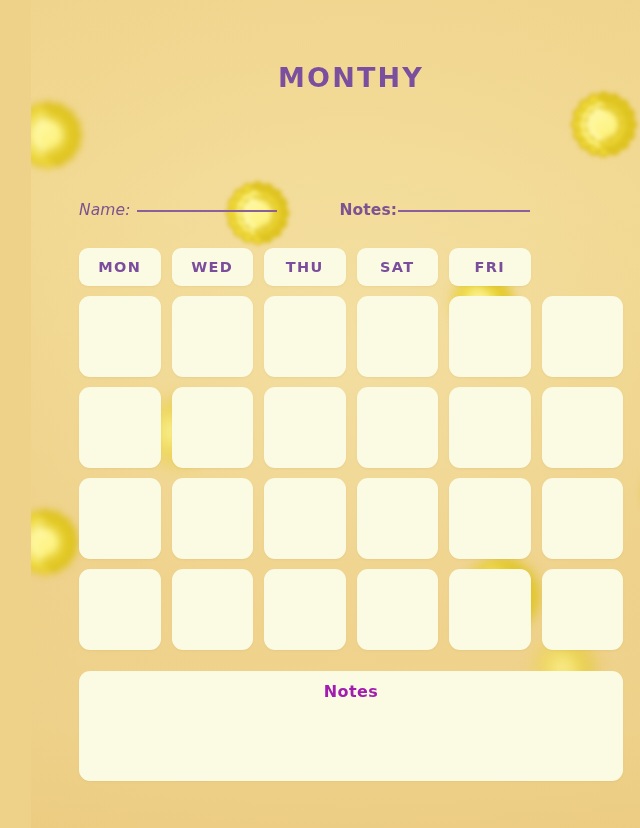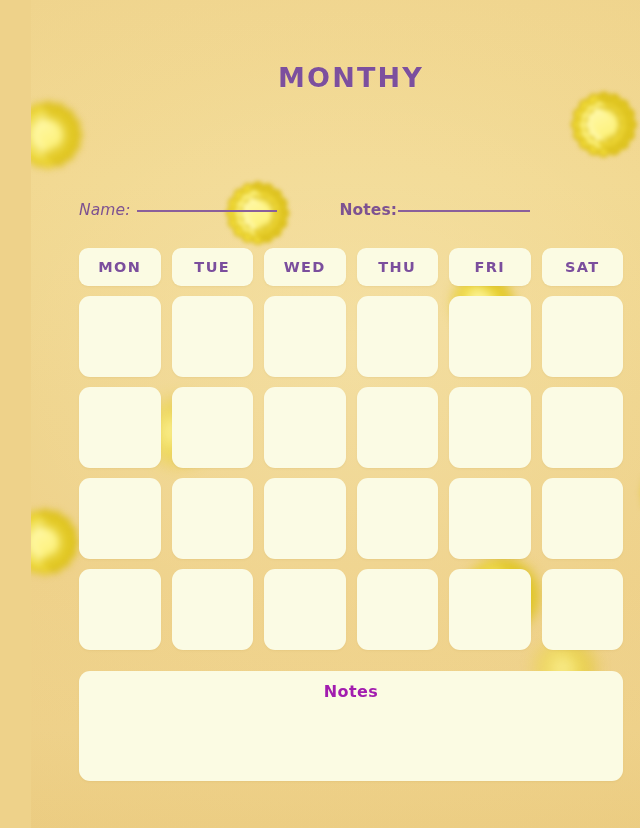--- a/index.html
+++ b/index.html
@@ -643,25 +643,24 @@
     <div class="field" id="field-month">
       <span class="field-label bold">Notes:</span>
       <span class="field-rule" id="rule-month"></span>
     </div>
   </div>
 
   <div id="calendar">
 
     <div class="cal-row" id="day-header-row">
       <div class="day-head">MON</div>
-      <div class="day-head">TUE</div>
       <div class="day-head">WED</div>
       <div class="day-head">THU</div>
+      <div class="day-head">SAT</div>
       <div class="day-head">FRI</div>
-      <div class="day-head">SAT</div>
     </div>
 
     <div class="cal-row week-row">
       <div class="cal-cell"></div>
       <div class="cal-cell"></div>
       <div class="cal-cell"></div>
       <div class="cal-cell"></div>
       <div class="cal-cell"></div>
       <div class="cal-cell"></div>
     </div>

